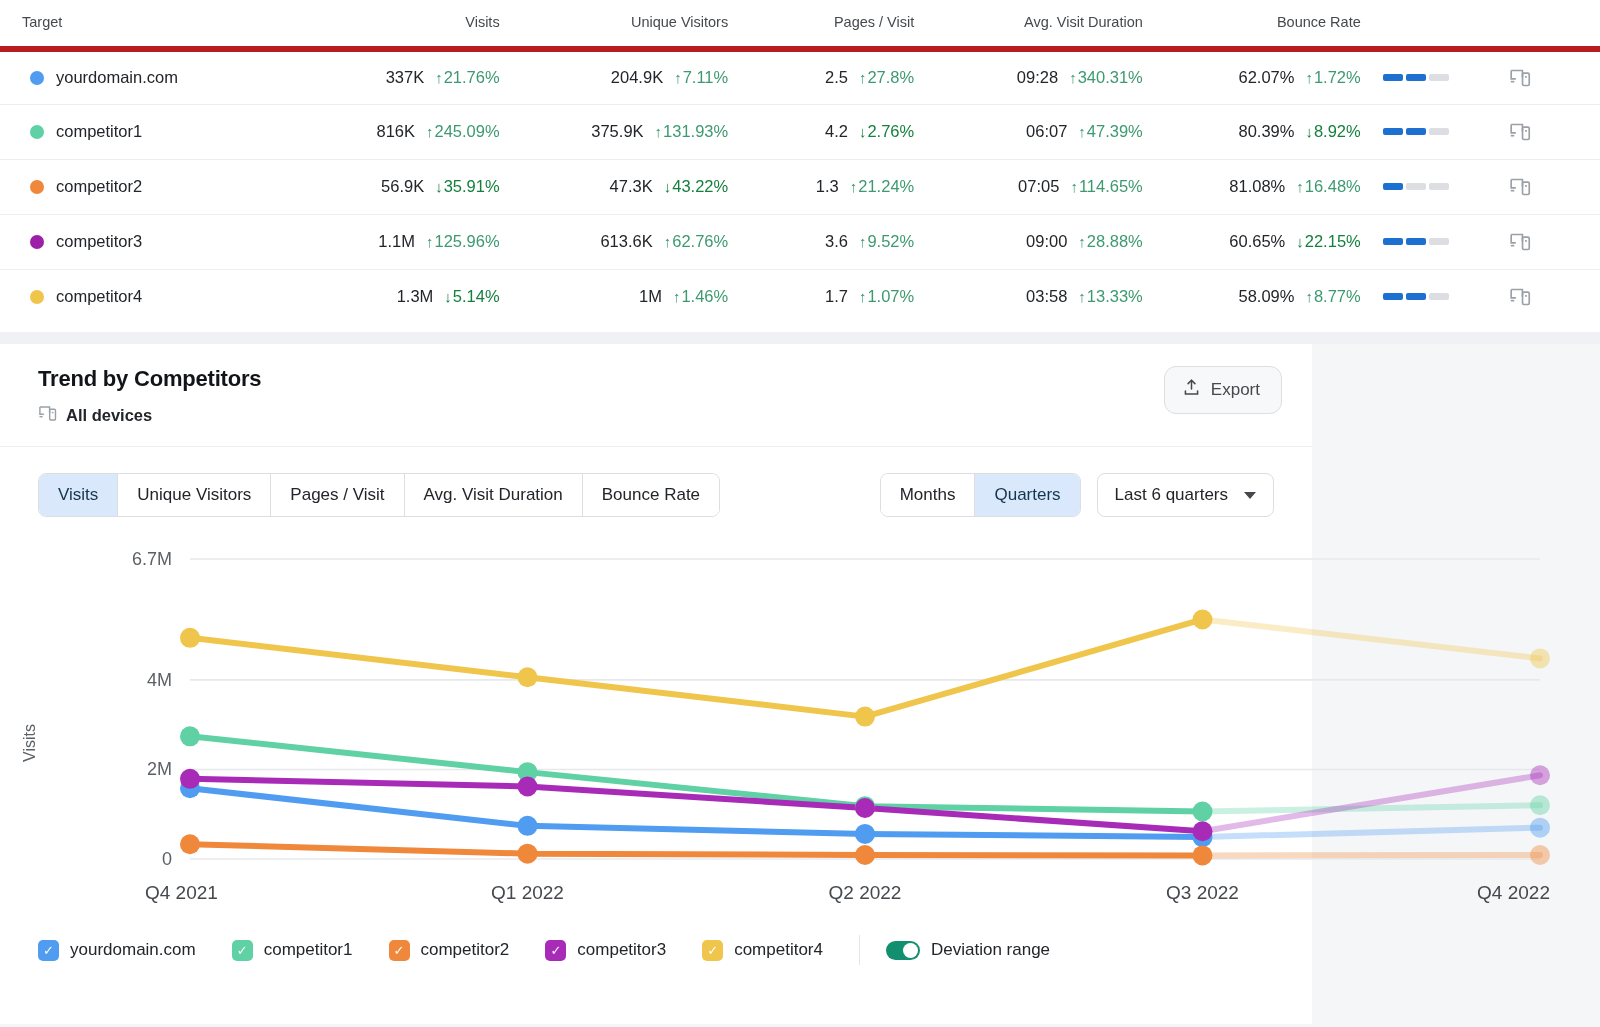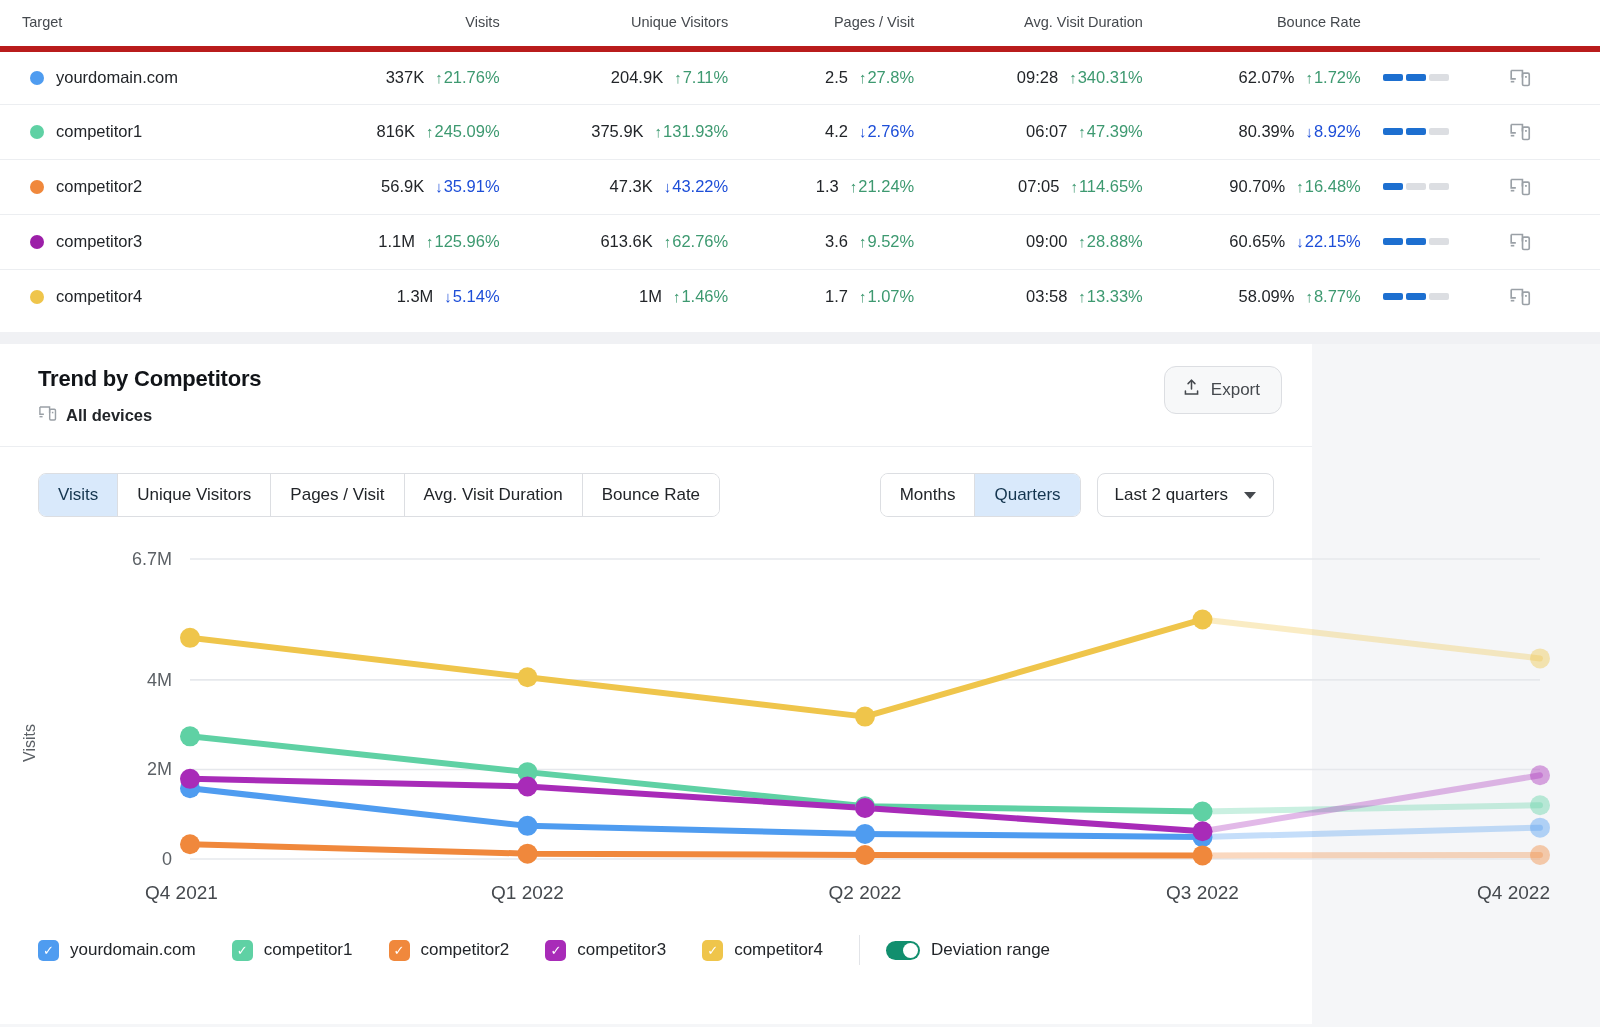--- a/index.html
+++ b/index.html
@@ -75,21 +75,21 @@
     padding-right: 0;
   }
   .val { display: inline-block; }
   .chg {
     display: inline-block;
     margin-left: 11px;
     font-size: 16.5px;
     white-space: nowrap;
   }
   .chg.up   { color: #3d9970; }
-  .chg.down { color: #1d4ed8; }
+  .chg.down { color: #15803d; }
   .arrow { font-size: 15px; margin-right: 1px; }
 
   
   .dev-bars {
     display: flex;
     gap: 3px;
     align-items: center;
     justify-content: flex-start;
     padding-left: 22px;
   }
@@ -350,21 +350,21 @@
           <td>
             <div class="target-cell">
               <span class="dot" style="background:#f0883c"></span>
               <span>competitor2</span>
             </div>
           </td>
           <td class="num"><span class="val">56.9K</span><span class="chg down"><span class="arrow">↓</span>35.91%</span></td>
           <td class="num"><span class="val">47.3K</span><span class="chg down"><span class="arrow">↓</span>43.22%</span></td>
           <td class="num"><span class="val">1.3</span><span class="chg up"><span class="arrow">↑</span>21.24%</span></td>
           <td class="num"><span class="val">07:05</span><span class="chg up"><span class="arrow">↑</span>114.65%</span></td>
-          <td class="num"><span class="val">90.70%</span><span class="chg up"><span class="arrow">↑</span>16.48%</span></td>
+          <td class="num"><span class="val">81.08%</span><span class="chg up"><span class="arrow">↑</span>16.48%</span></td>
           <td>
             <div class="dev-bars">
               <span class="dev-seg on"></span>
               <span class="dev-seg"></span>
               <span class="dev-seg"></span>
             </div>
           </td>
           <td class="devicon-cell"><span><svg class="devices-icon" width="22" height="22" viewBox="0 0 20 20" fill="none">
                 <path d="M2 3.2h10.2v6.4M2 3.2v7.6h4.2" stroke="#9aa0a6" stroke-width="1.5" fill="none"></path>
                 <rect x="1.6" y="12.6" width="3.2" height="1.5" fill="#9aa0a6"></rect>
@@ -468,21 +468,21 @@
         <div class="seg">Pages / Visit</div>
         <div class="seg">Avg. Visit Duration</div>
         <div class="seg">Bounce Rate</div>
       </div>
     <div class="right-controls">
       <div class="seg-group" id="granularity-tabs">
           <div class="seg">Months</div>
           <div class="seg active">Quarters</div>
         </div>
       <div class="dropdown">
-        <span>Last 2 quarters</span>
+        <span>Last 6 quarters</span>
         <span class="chev"></span>
       </div>
     </div>
   </div>
 
   <div class="chart-wrap">
     <div class="ylabel">Visits</div>
     <svg class="chart-svg" id="chart-svg" width="1600" height="390">
         <line x1="190" x2="1540" y1="320" y2="320" stroke="#e6e8ec" stroke-width="1.6"></line>
         <text x="172" y="326" text-anchor="end" fill="#5c6166" font-size="18" font-family="&quot;Liberation Sans&quot;, sans-serif">0</text>

